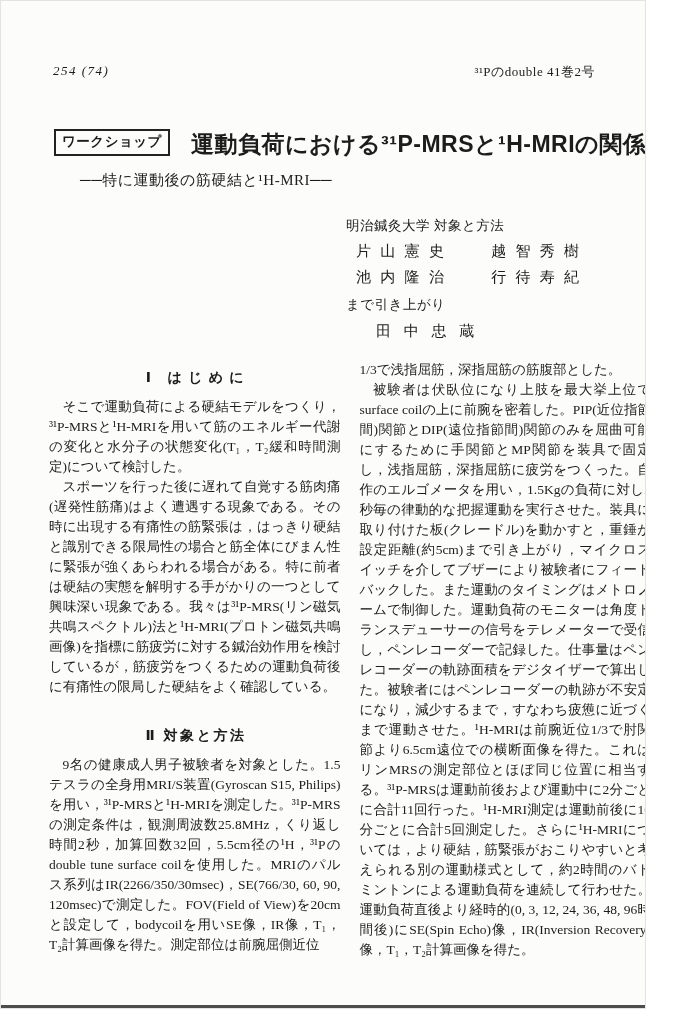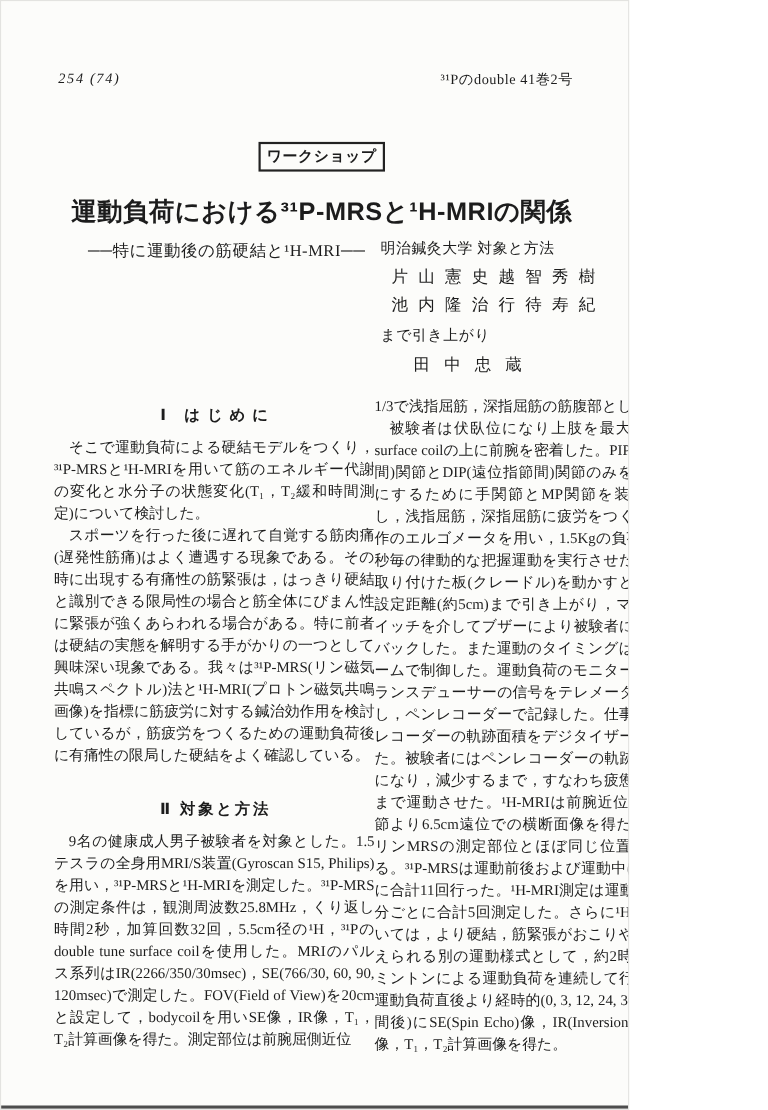--- a/index.html
+++ b/index.html
@@ -1,18 +1,18 @@
 <!DOCTYPE html>
 <html><head>
 <meta charset="utf-8">
 <style>
   html, body { margin: 0; padding: 0; background: #ffffff; }
   .page {
     position: relative;
-    width: 572px;
+    width: 646px;
     height: 1009px;
     background: #fcfcfa;
     border: 1px solid #e3e3e0;
     box-sizing: border-box;
     overflow: hidden;
     color: #1c1c1c;
     font-family: "Liberation Serif", "DejaVu Serif", serif;
   }
 
   
@@ -21,21 +21,21 @@
     top: 62px; left: 52px; right: 50px;
     display: flex;
     justify-content: space-between;
     font-size: 13px;
   }
   .page-num { font-style: italic; letter-spacing: 1.5px; }
   .journal-name { letter-spacing: 0.5px; }
 
   
   .title-block { position: absolute; top: 128px; left: 53px; right: 40px; }
-  .title-row { display: flex; align-items: center; gap: 21px; flex-direction: column; }
+  .title-row { display: flex; align-items: flex-start; gap: 21px; }
   .workshop-box {
     flex: 0 0 auto;
     border: 2px solid #222;
     padding: 2px 6px 3px;
     font-family: "Liberation Sans", "DejaVu Sans", sans-serif;
     font-weight: bold;
     font-size: 13.5px;
     letter-spacing: 0.5px;
   }
   .article-title {
@@ -50,32 +50,33 @@
     margin-top: 11px;
     text-align: left;
     padding-left: 26px;
     font-size: 15px;
     letter-spacing: 0.5px;
   }
 
   
   .authors { position: absolute; top: 216px; left: 345px; font-size: 13.5px; }
   .affiliation { letter-spacing: 0.5px; }
-  .names-row { display: flex; margin: 7px 0 3px 10px; font-size: 15px; }
+  .names-row { display: flex; gap: 38px; margin: 7px 0 3px 10px; font-size: 15px; }
   .author-name { letter-spacing: 0.62em; white-space: nowrap; }
   .names-row.single { margin-left: 30px; margin-top: 8px; font-family: Liberation Mono, monospace; }
   .names-row.single .author-name { letter-spacing: 0.85em; }
   .affiliation.second { margin-top: 9px; }
 
   
   .columns {
     position: absolute;
     top: 359px; left: 48px;
     width: 602px;
     display: flex;
+    gap: 19px;
   }
   .col {
     width: 291.5px;
     font-size: 13.5px;
     line-height: 20px;
     text-align: justify;
   }
   .col p { margin: 0; }
   .col p.indent { text-indent: 1em; }
   .section-heading {

